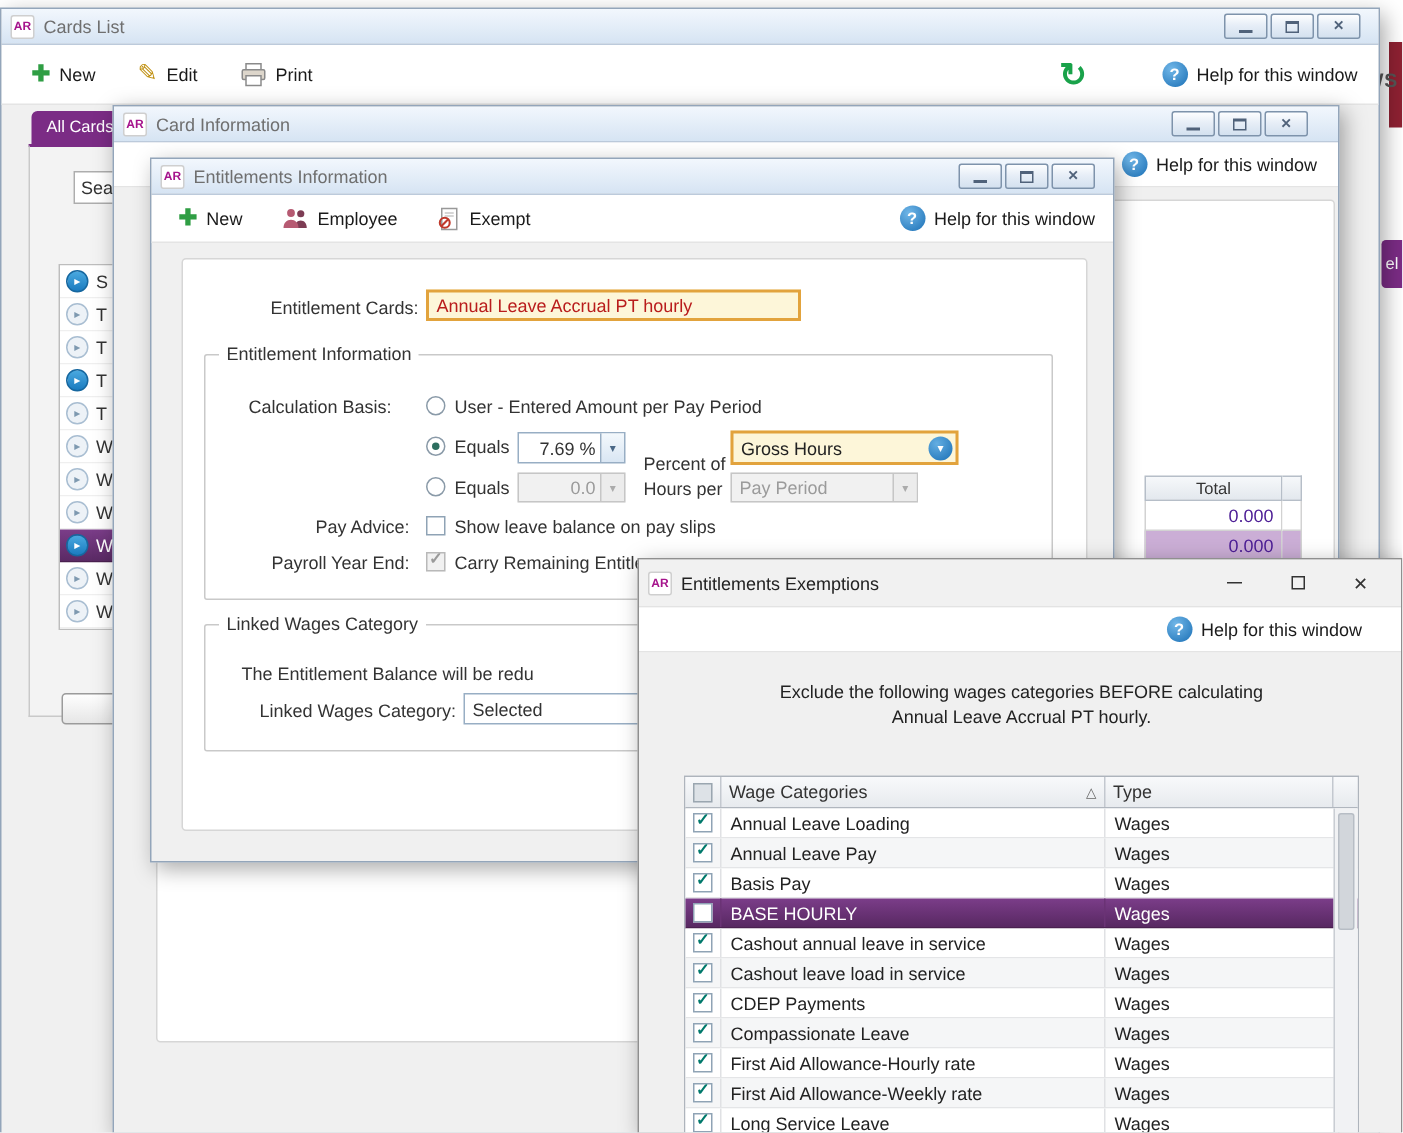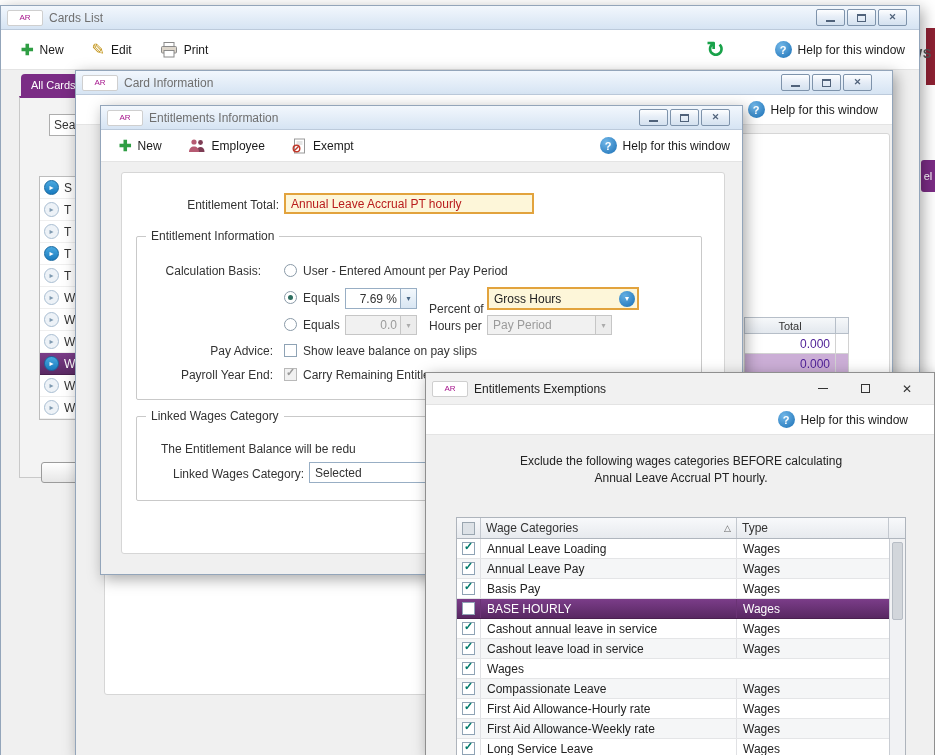--- a/index.html
+++ b/index.html
@@ -7,21 +7,21 @@
   body{font-family:"Liberation Sans",sans-serif;font-size:12px;color:#222}
   #screen{position:relative;width:935px;height:755px;overflow:hidden;background:#fff}
   #screen > *{position:absolute}
 
   .window{position:absolute;background:#f0f0f0;border:1px solid #93a5ba;box-shadow:3px 4px 14px rgba(0,0,0,.35);overflow:hidden}
   .window > *{position:absolute}
   .titlebar{left:0;top:0;right:0;height:24px;background:linear-gradient(#f2f7fd,#d6e4f3);border-bottom:1px solid #bccadb;display:flex;align-items:center;gap:6px;padding-left:6px}
   .wtitle{font-size:12px;color:#6f6f6f;white-space:nowrap}
   .titlebar.modern{height:32px;background:#f1f1f1;border-bottom:1px solid #e3e3e3}
   .titlebar.modern .wtitle{color:#222}
-  .aricon{width:36px;height:16px;min-width:16px;background:#fff;border:1px solid #cfcfcf;border-radius:2px;display:inline-flex;align-items:center;justify-content:center;font-size:8px;font-weight:normal;color:#a6148c}
+  .aricon{width:16px;height:16px;min-width:16px;background:#fff;border:1px solid #cfcfcf;border-radius:2px;display:inline-flex;align-items:center;justify-content:center;font-size:8px;font-weight:bold;color:#a6148c}
   .capbtns{margin-left:auto;display:flex;gap:2px;margin-right:12px}
   .cap{width:29px;height:17px;border:1px solid #7e93ab;border-radius:2px;background:linear-gradient(#fdfeff,#e7eef7 45%,#d4e1ef);display:flex;align-items:center;justify-content:center}
   .gmin{width:9px;height:3px;border-bottom:2px solid #50627a;margin-top:5px}
   .gmax{width:9px;height:8px;border:1px solid #50627a;border-top:2px solid #50627a}
   .gclose{font-size:9px;color:#50627a;font-weight:bold;line-height:1}
   .mbtns{margin-left:auto;display:flex;margin-right:6px;height:100%}
   .mbtn{width:42px;height:100%;display:flex;align-items:center;justify-content:center}
   .m-min{width:10px;height:1px;background:#333}
   .m-max{width:9px;height:9px;border:1px solid #333}
   .m-close{font-size:12px;color:#333;line-height:1}
@@ -220,21 +220,21 @@
           </span>
       </span>
     </div>
     <div class="helpstrip" style="top:24px;height:30px;justify-content:flex-end;padding-right:14px">
       <span class="help">
           <span class="qicon">?</span>
           <span>Help for this window</span>
         </span>
     </div>
     <div class="panel" style="left:28px;top:62px;width:786px;height:562px"></div>
-    <div class="ci-table" style="left:668px;top:246px;width:106px">
+    <div class="ci-table" style="left:687px;top:246px;width:106px">
       <div class="ci-hrow">
         <div class="ci-hcell" style="width:92px">Total</div>
         <div class="ci-hcell" style="width:13px"></div>
       </div>
       <div class="ci-row">
         <div class="ci-cell" style="width:92px">0.000</div>
         <div class="ci-cell" style="width:13px"></div>
       </div>
       <div class="ci-row purple">
         <div class="ci-cell" style="width:92px">0.000</div>
@@ -283,21 +283,21 @@
           </svg>
           <span>Exempt</span>
         </span>
       <span class="help" style="margin-left:auto;margin-right:12px">
           <span class="qicon">?</span>
           <span>Help for this window</span>
         </span>
     </div>
     <div class="panel" style="left:20px;top:66px;width:604px;height:382px"></div>
 
-    <div class="lbl r" style="left:30px;top:92px;width:148px">Entitlement Total:</div>
+    <div class="lbl r" style="left:30px;top:92px;width:148px">Entitlement Cards:</div>
     <div class="hl-input" style="left:183px;top:87px;width:250px;height:21px">
         <span>Annual Leave Accrual PT hourly</span>
       </div>
 
     <div class="group" style="left:35px;top:130px;width:566px;height:164px">
       <span class="gtitle">Entitlement Information</span>
     </div>
     <div class="lbl r" style="left:28px;top:158px;width:132px">Calculation Basis:</div>
     <span class="radio" style="left:183px;top:158px"></span>
     <div class="lbl" style="left:202px;top:158px">User - Entered Amount per Pay Period</div>
@@ -424,20 +424,21 @@
             <div class="ex-c ex-check">
               <span class="cb checked"></span>
             </div>
             <div class="ex-c ex-name">Cashout leave load in service</div>
             <div class="ex-c ex-type">Wages</div>
           </div>
           <div class="ex-row">
             <div class="ex-c ex-check">
               <span class="cb checked"></span>
             </div>
+            <div class="ex-c ex-name">CDEP Payments</div>
             <div class="ex-c ex-type">Wages</div>
           </div>
           <div class="ex-row alt">
             <div class="ex-c ex-check">
               <span class="cb checked"></span>
             </div>
             <div class="ex-c ex-name">Compassionate Leave</div>
             <div class="ex-c ex-type">Wages</div>
           </div>
           <div class="ex-row">

